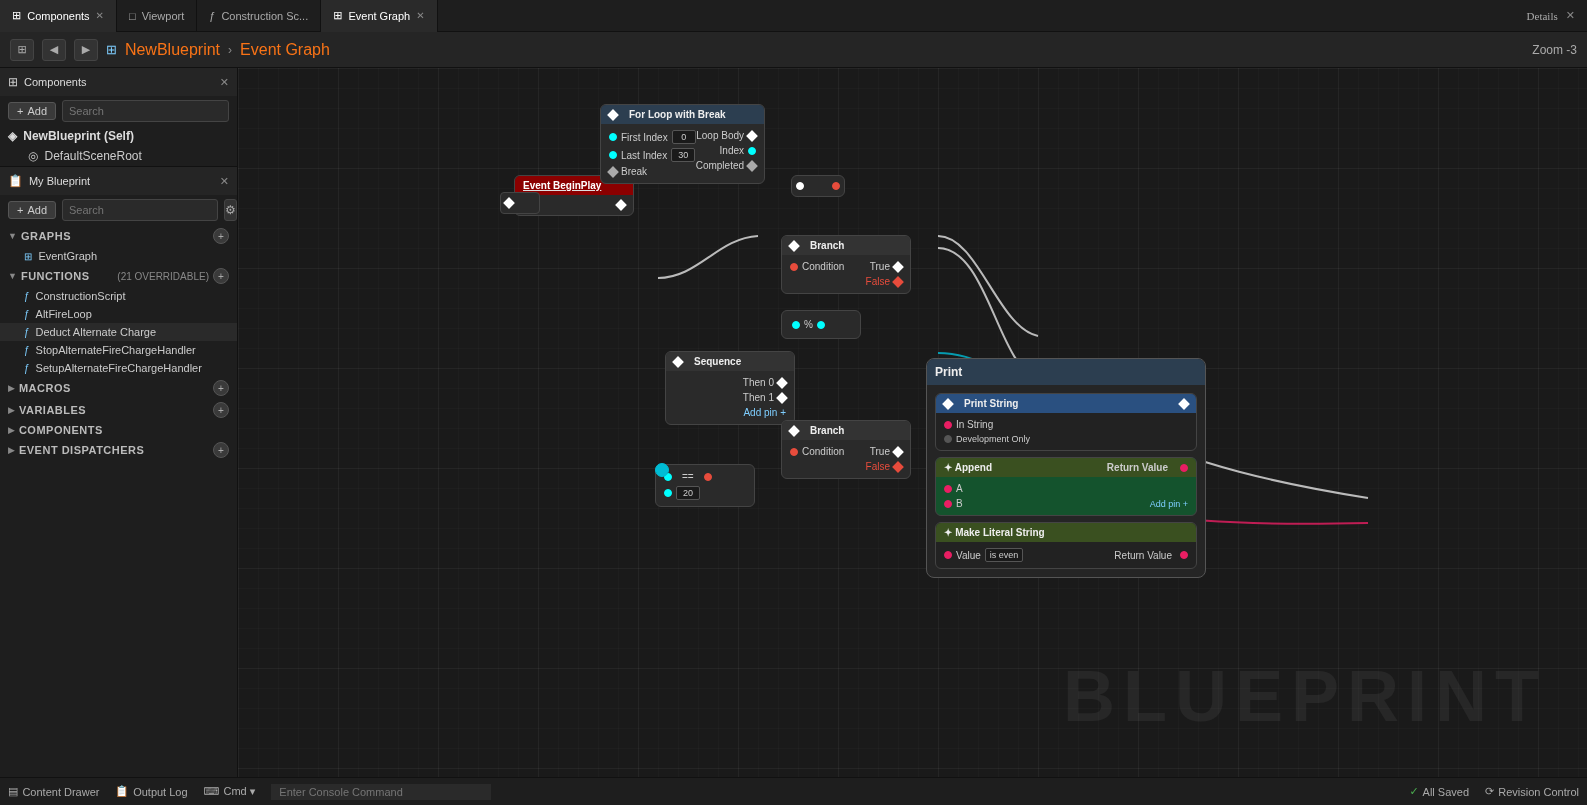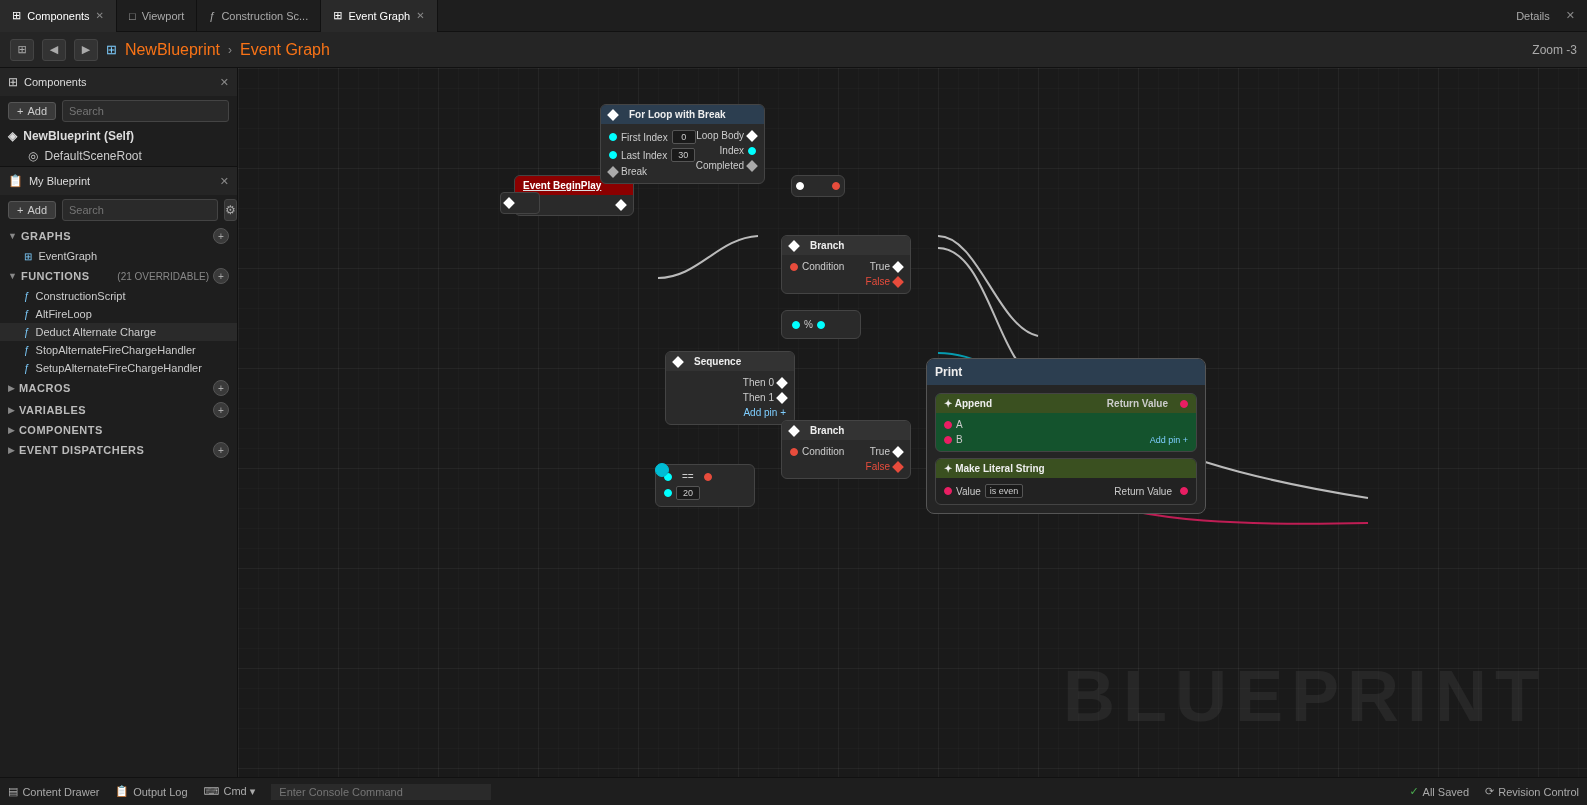--- a/index.html
+++ b/index.html
@@ -369,21 +369,21 @@
   </div>
   <div class="tab">
     <span>ƒ</span>
     <span>Construction Sc...</span>
   </div>
   <div class="tab active">
     <span>⊞</span>
     <span>Event Graph</span>
     <span class="tab-close">✕</span>
   </div>
-  <div style="margin-left:auto; display:flex; align-items:center; padding-right:12px; gap:16px;">
+  <div style="margin-left:auto; display:flex; align-items:center; padding-right:12px; gap:8px;font-family:Liberation Serif, serif;">
     <span style="color:#aaa;font-size:11px;">Details</span>
     <span style="color:#888;font-size:11px;cursor:pointer;">✕</span>
   </div>
 </div>
 
 <div class="breadcrumb-bar">
   <div class="nav-btn">⊞</div>
   <div class="nav-btn">◀</div>
   <div class="nav-btn">▶</div>
   <span style="color:#7eceff;font-size:13px;">⊞</span>
@@ -699,20 +699,37 @@
 
     <div class="bp-node" style="left:417px; top:395px; width:14px; height:14px; min-width:14px; padding:0; border-radius:50%; background:#00bcd4; border-color:#00bcd4; position:absolute;">
     </div>
 
     <div class="bp-node print-node" style="left:688px; top:290px; min-width:280px; border-radius:8px;">
       <div class="bp-node-header" style="border-radius:7px 7px 0 0; background:#2c3e50; font-size:12px; padding:6px 8px;">
         <span>Print</span>
       </div>
       <div class="bp-node-body" style="padding:8px; display:flex; flex-direction:column; gap:6px;">
 
+        <div class="bp-node" style="position:relative; min-width:150px; background:#222; border-color:#444;">
+          <div class="bp-node-header" style="background:#2a5080;">
+            <span class="pin-dot exec" style="margin-right:4px;"></span>
+            <span>Print String</span>
+            <span class="pin-dot exec" style="margin-left:auto;"></span>
+          </div>
+          <div class="bp-node-body">
+            <div class="bp-pin-row">
+              <span class="pin-dot" style="background:#e91e63; border-color:#e91e63;"></span>
+              <span class="pin-label">In String</span>
+            </div>
+            <div class="bp-pin-row">
+              <span class="pin-dot" style="background:#555; border-color:#555;"></span>
+              <span class="pin-label" style="font-size:9px;">Development Only</span>
+            </div>
+          </div>
+        </div>
 
         <div class="bp-node" style="position:relative; min-width:150px; background:#14532d; border-color:#444;">
           <div class="bp-node-header" style="background:#3a5020;">
             <span>✦ Append</span>
             <span style="margin-left:auto;" class="pin-label">Return Value</span>
             <span class="pin-dot" style="background:#e91e63; border-color:#e91e63; margin-left:4px;"></span>
           </div>
           <div class="bp-node-body">
             <div class="bp-pin-row">
               <span class="pin-dot" style="background:#e91e63; border-color:#e91e63;"></span>

